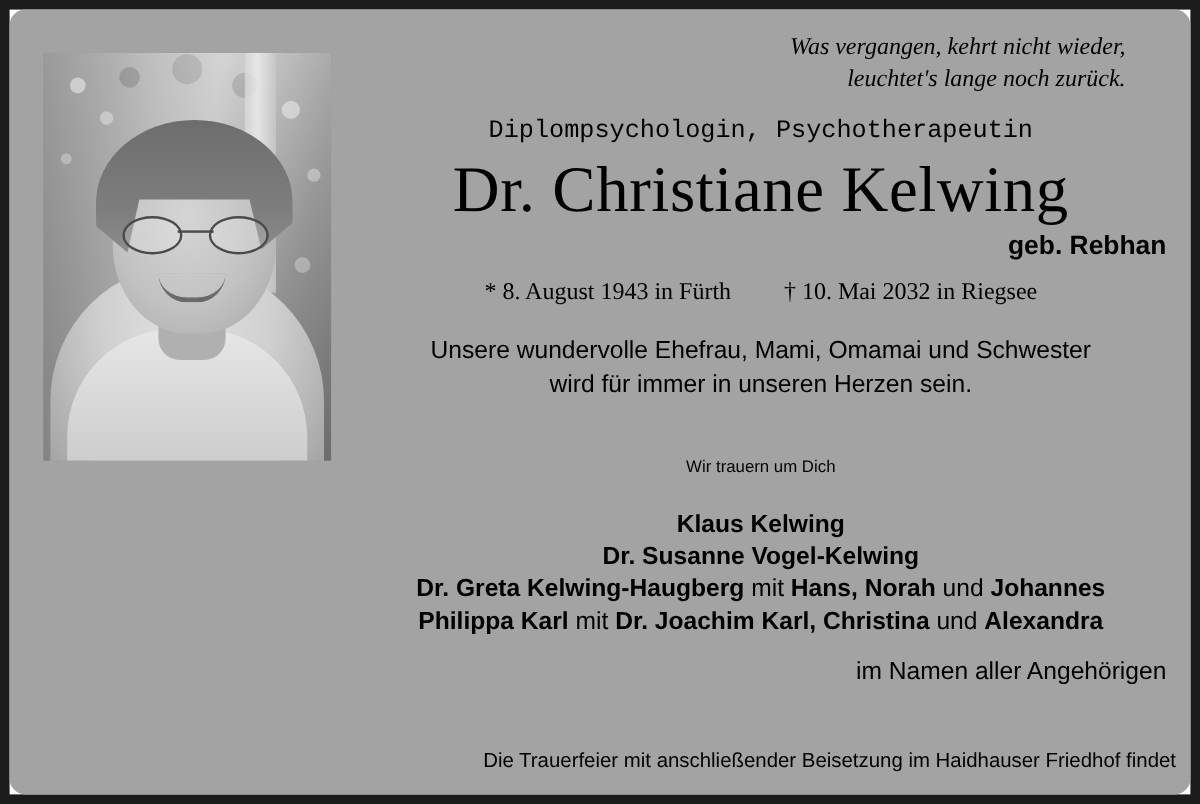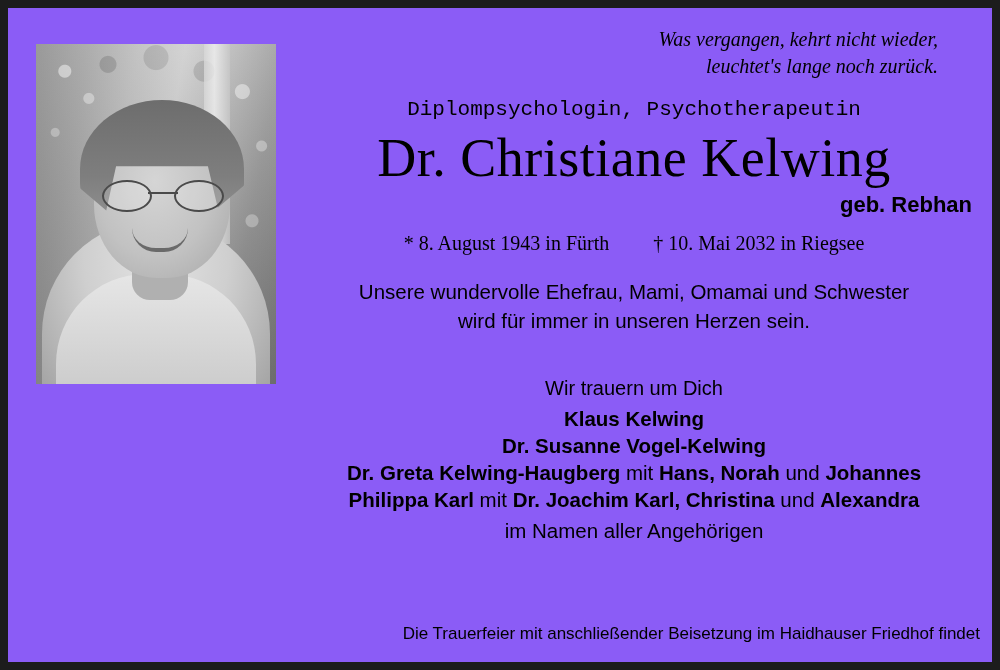--- a/index.html
+++ b/index.html
@@ -21,21 +21,22 @@
     box-sizing: border-box;
     background: #ffffff;
     border: 8px solid #1c1c1c;
     padding: 0;
   }
   .inner {
     position: relative;
     width: 100%;
     height: 100%;
     box-sizing: border-box;
-    background: #8b5cf6;
+    background: #a3a3a3;
+    border-radius: 13px;
   }
 
   
   .portrait {
     position: absolute;
     left: 28px;
     top: 36px;
     width: 240px;
     height: 340px;
     overflow: hidden;
@@ -199,36 +200,37 @@
   }
   .dates .sep { display: inline-block; width: 34px; }
   .tribute {
     font-family: "Liberation Sans", sans-serif;
     font-size: 20.5px;
     line-height: 29px;
     margin-bottom: 38px;
   }
   .mourn-intro {
     font-family: "Liberation Sans", sans-serif;
-    font-size: 20px;
+    font-size: 14px;
     line-height: 30px;
-    margin-bottom: 2px;
+    margin-bottom: 20px;
   }
   .family-line {
     font-family: "Liberation Sans", sans-serif;
     font-size: 20.5px;
     line-height: 27px;
   }
   .family-line b { font-weight: bold; }
   .behalf {
     font-family: "Liberation Sans", sans-serif;
     font-size: 20.5px;
     line-height: 30px;
-    margin-top: 3px;
+    margin-top: 14px;
     margin-bottom: 16px;
+    text-align: right;
   }
   .service {
     font-family: "Liberation Sans", sans-serif;
     font-size: 17px;
     line-height: 29px;
     position: absolute;
     left: 12px;
     right: 12px;
     bottom: 14px;
     text-align: right;

